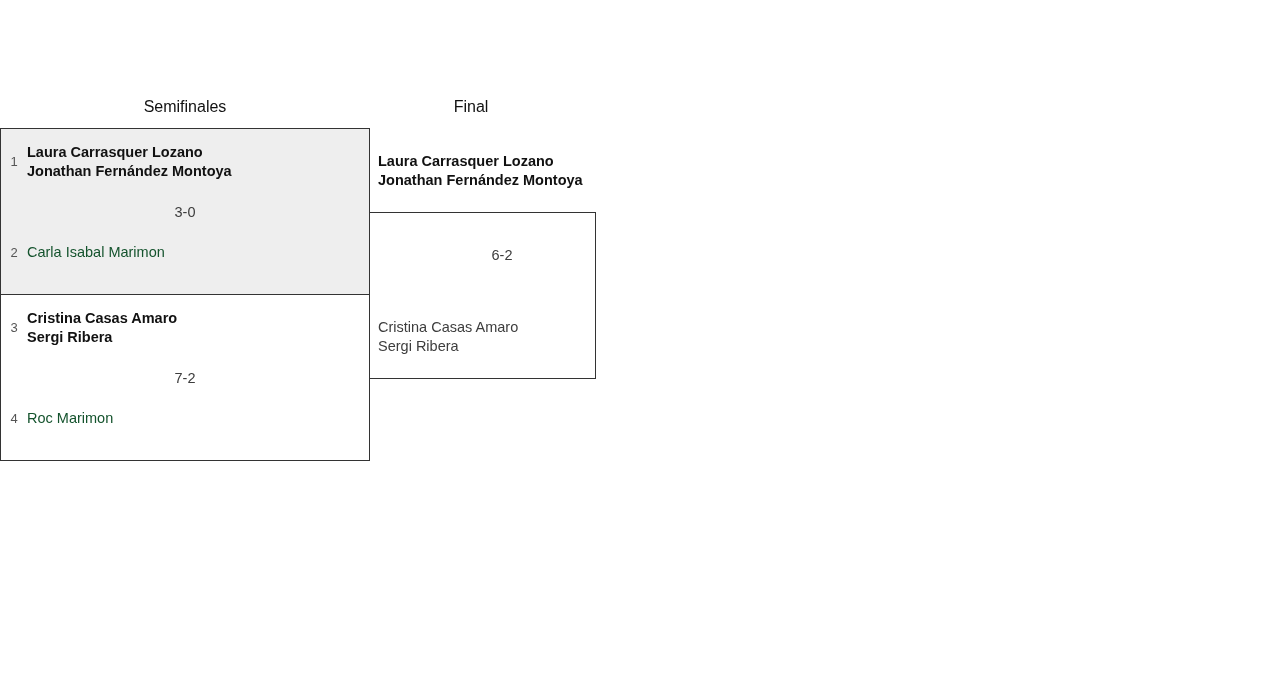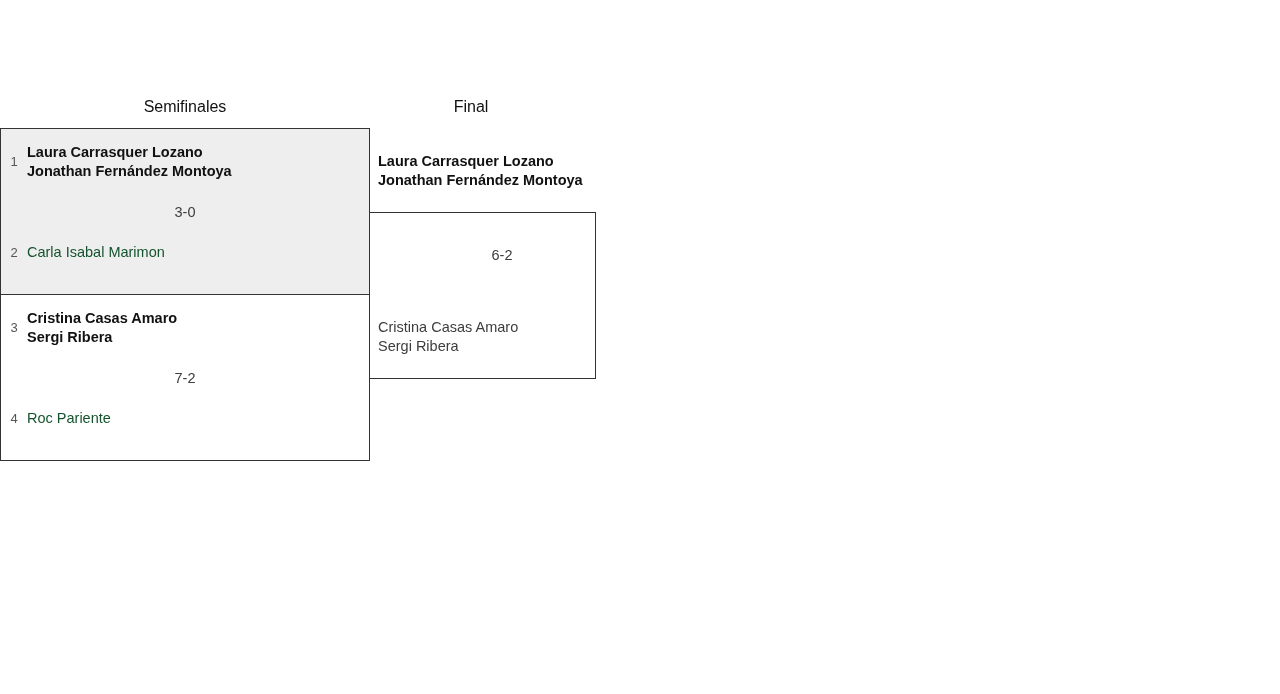--- a/index.html
+++ b/index.html
@@ -231,21 +231,21 @@
       <span class="seed">3</span>
       <span class="team-names">
         <span class="nm">Cristina Casas Amaro</span>
         <span class="nm">Sergi Ribera</span>
       </span>
     </div>
     <div class="score">7-2</div>
     <div class="team-row bottom loser">
       <span class="seed">4</span>
       <span class="team-names">
-        <span class="nm">Roc Pariente</span>
+        <span class="nm">Roc Marimon</span>
       </span>
     </div>
   </div>
 
   <div id="final-match-box"></div>
 
   <div id="final-winner-row">
     <span class="team-names">
       <span class="nm">Laura Carrasquer Lozano</span>
       <span class="nm">Jonathan Fernández Montoya</span>

